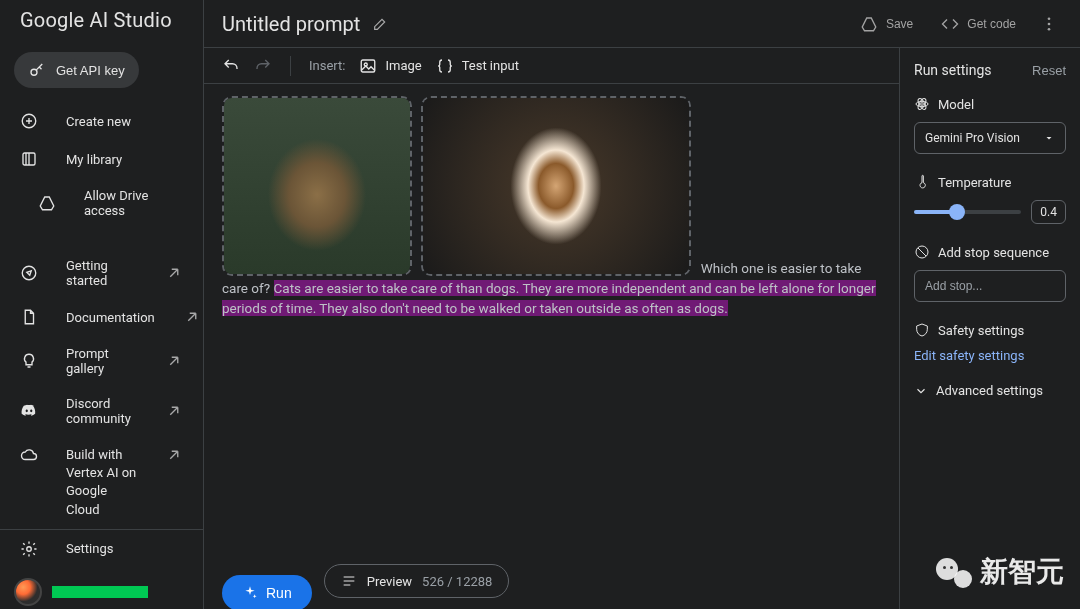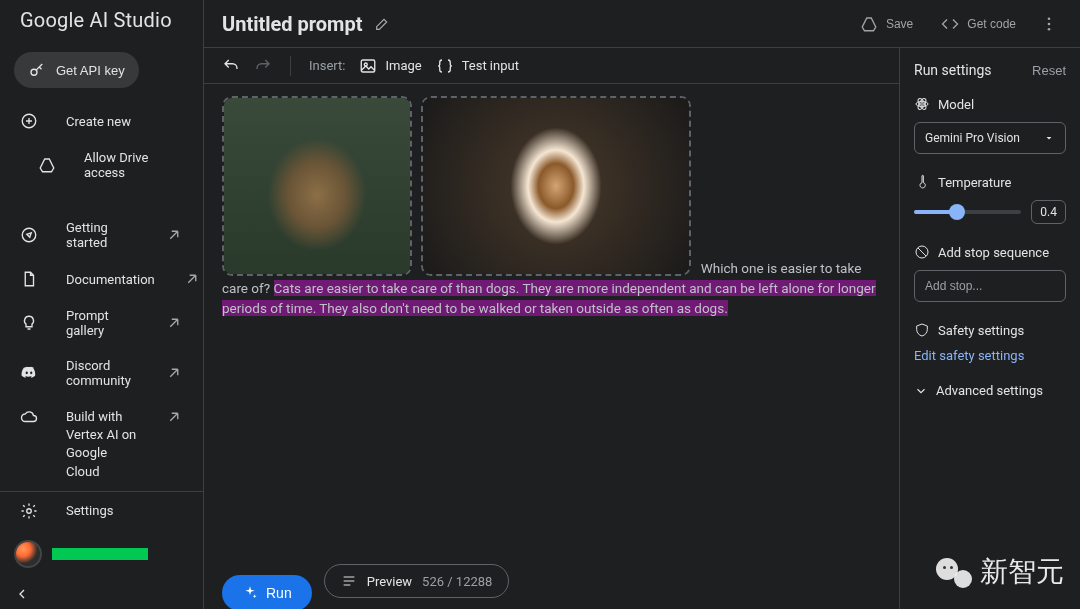--- a/index.html
+++ b/index.html
@@ -79,21 +79,21 @@
   overflow: hidden;
 }
 .topbar {
   height: 48px;
   display: flex;
   align-items: center;
   padding: 0 18px;
   border-bottom: 1px solid #3c4043;
   gap: 12px;
 }
-.prompt-title { font-size: 20px; font-weight: 700; color: #e3e3e3; }
+.prompt-title { font-size: 20px; font-weight: 400; color: #e3e3e3; }
 .edit-icon { opacity: 0.7; cursor: pointer; }
 .topbar-spacer { flex: 1; }
 .topbar-btn {
   display: flex; align-items: center; gap: 8px;
   background: transparent; border: none; color: #a3a3a3;
   font-size: 12px; cursor: pointer; padding: 6px 8px;
 }
 .more-btn { padding: 4px; }
 
 .content-row { display: flex; flex: 1; overflow: hidden; }
@@ -213,21 +213,21 @@
 
 .watermark {
   position: fixed;
   right: 16px;
   bottom: 18px;
   display: flex;
   align-items: center;
   gap: 8px;
   color: rgba(255,255,255,0.9);
   font-size: 28px;
-  font-weight: 400;
+  font-weight: 700;
   pointer-events: none;
 }
 .watermark-icon {
   width: 36px; height: 36px; position: relative;
 }
 .watermark-icon::before, .watermark-icon::after {
   content: ''; position: absolute; border-radius: 50%;
   background: rgba(255,255,255,0.85);
 }
 .watermark-icon::before { width: 22px; height: 22px; left: 0; top: 4px; }
@@ -252,20 +252,27 @@
         </svg>
       <span>Get API key</span>
     </button>
 
     <div class="nav-item">
       <svg viewBox="0 0 24 24" fill="none" stroke="currentColor" stroke-width="1.8">
           <circle cx="12" cy="12" r="9"></circle>
           <path d="M12 8v8M8 12h8"></path>
         </svg>
       <span>Create new</span>
+    </div>
+    <div class="nav-item">
+      <svg viewBox="0 0 24 24" fill="none" stroke="currentColor" stroke-width="1.8">
+          <rect x="4" y="4" width="16" height="16" rx="2"></rect>
+          <path d="M8 4v16M12 4v16"></path>
+        </svg>
+      <span>My library</span>
     </div>
     <div class="nav-item indent">
       <svg viewBox="0 0 24 24" fill="none" stroke="currentColor" stroke-width="1.8">
           <path d="M9 4l6 0 6 12-3 5H6l-3-5z M9 4L3 16"></path>
         </svg>
       <span>Allow Drive access</span>
     </div>
 
     <div class="sidebar-divider"></div>
 

